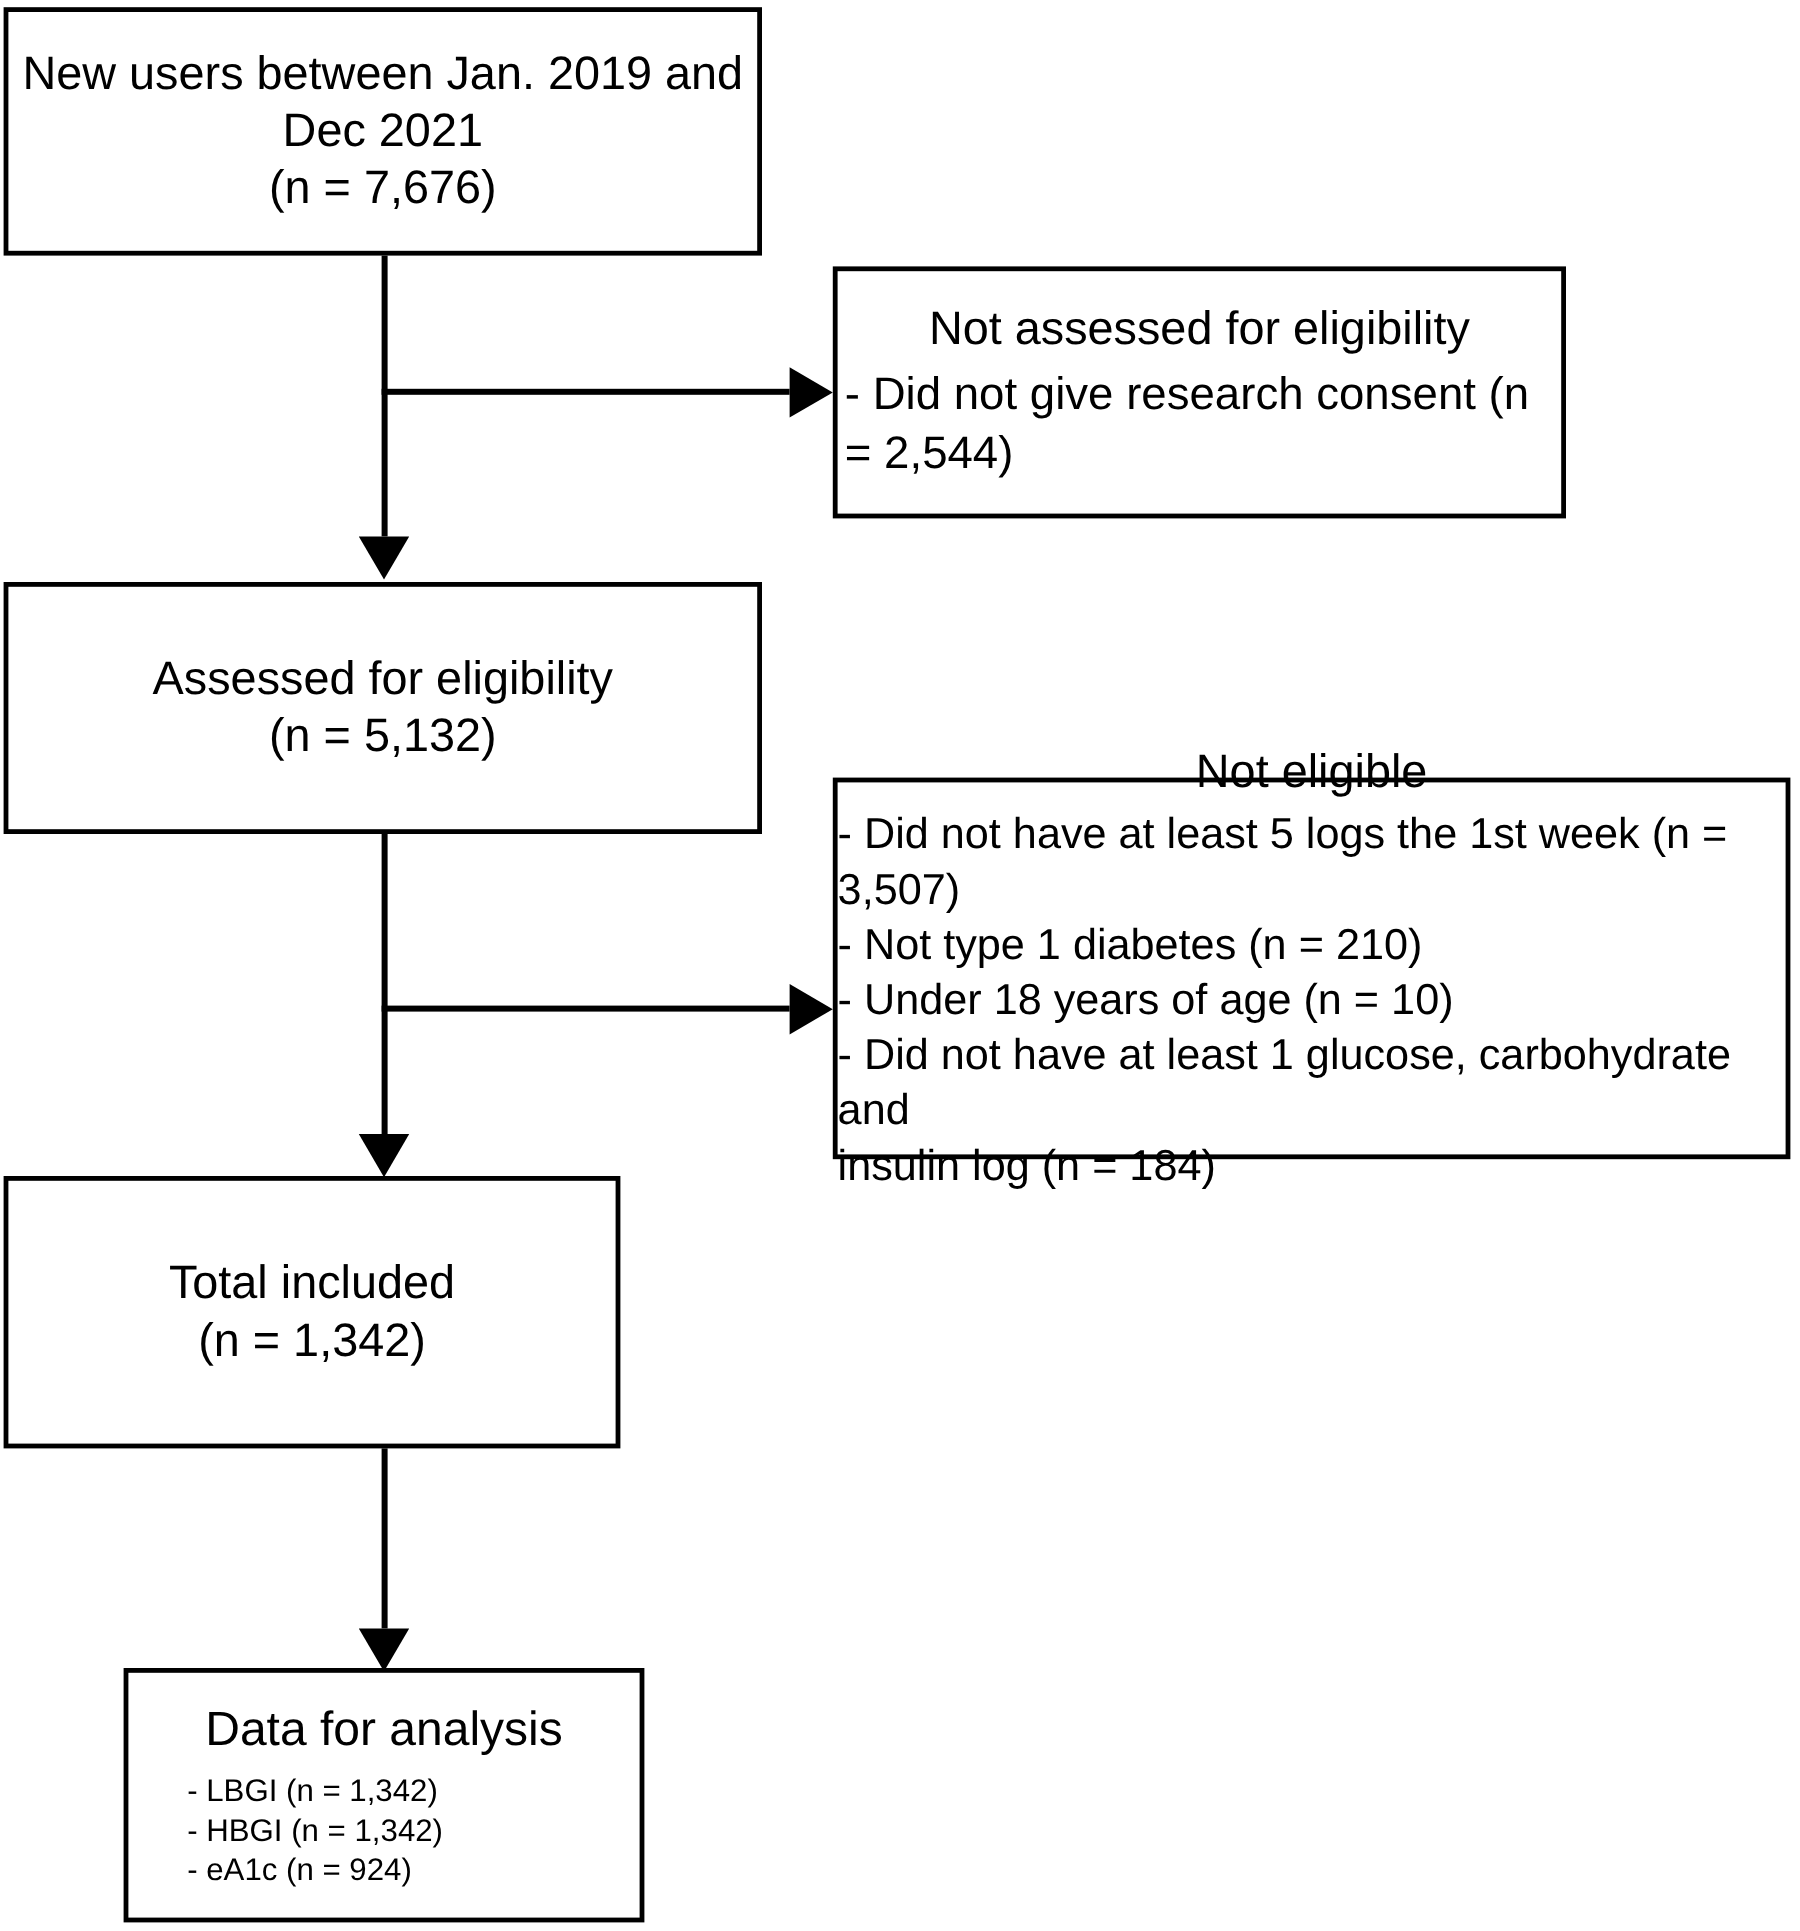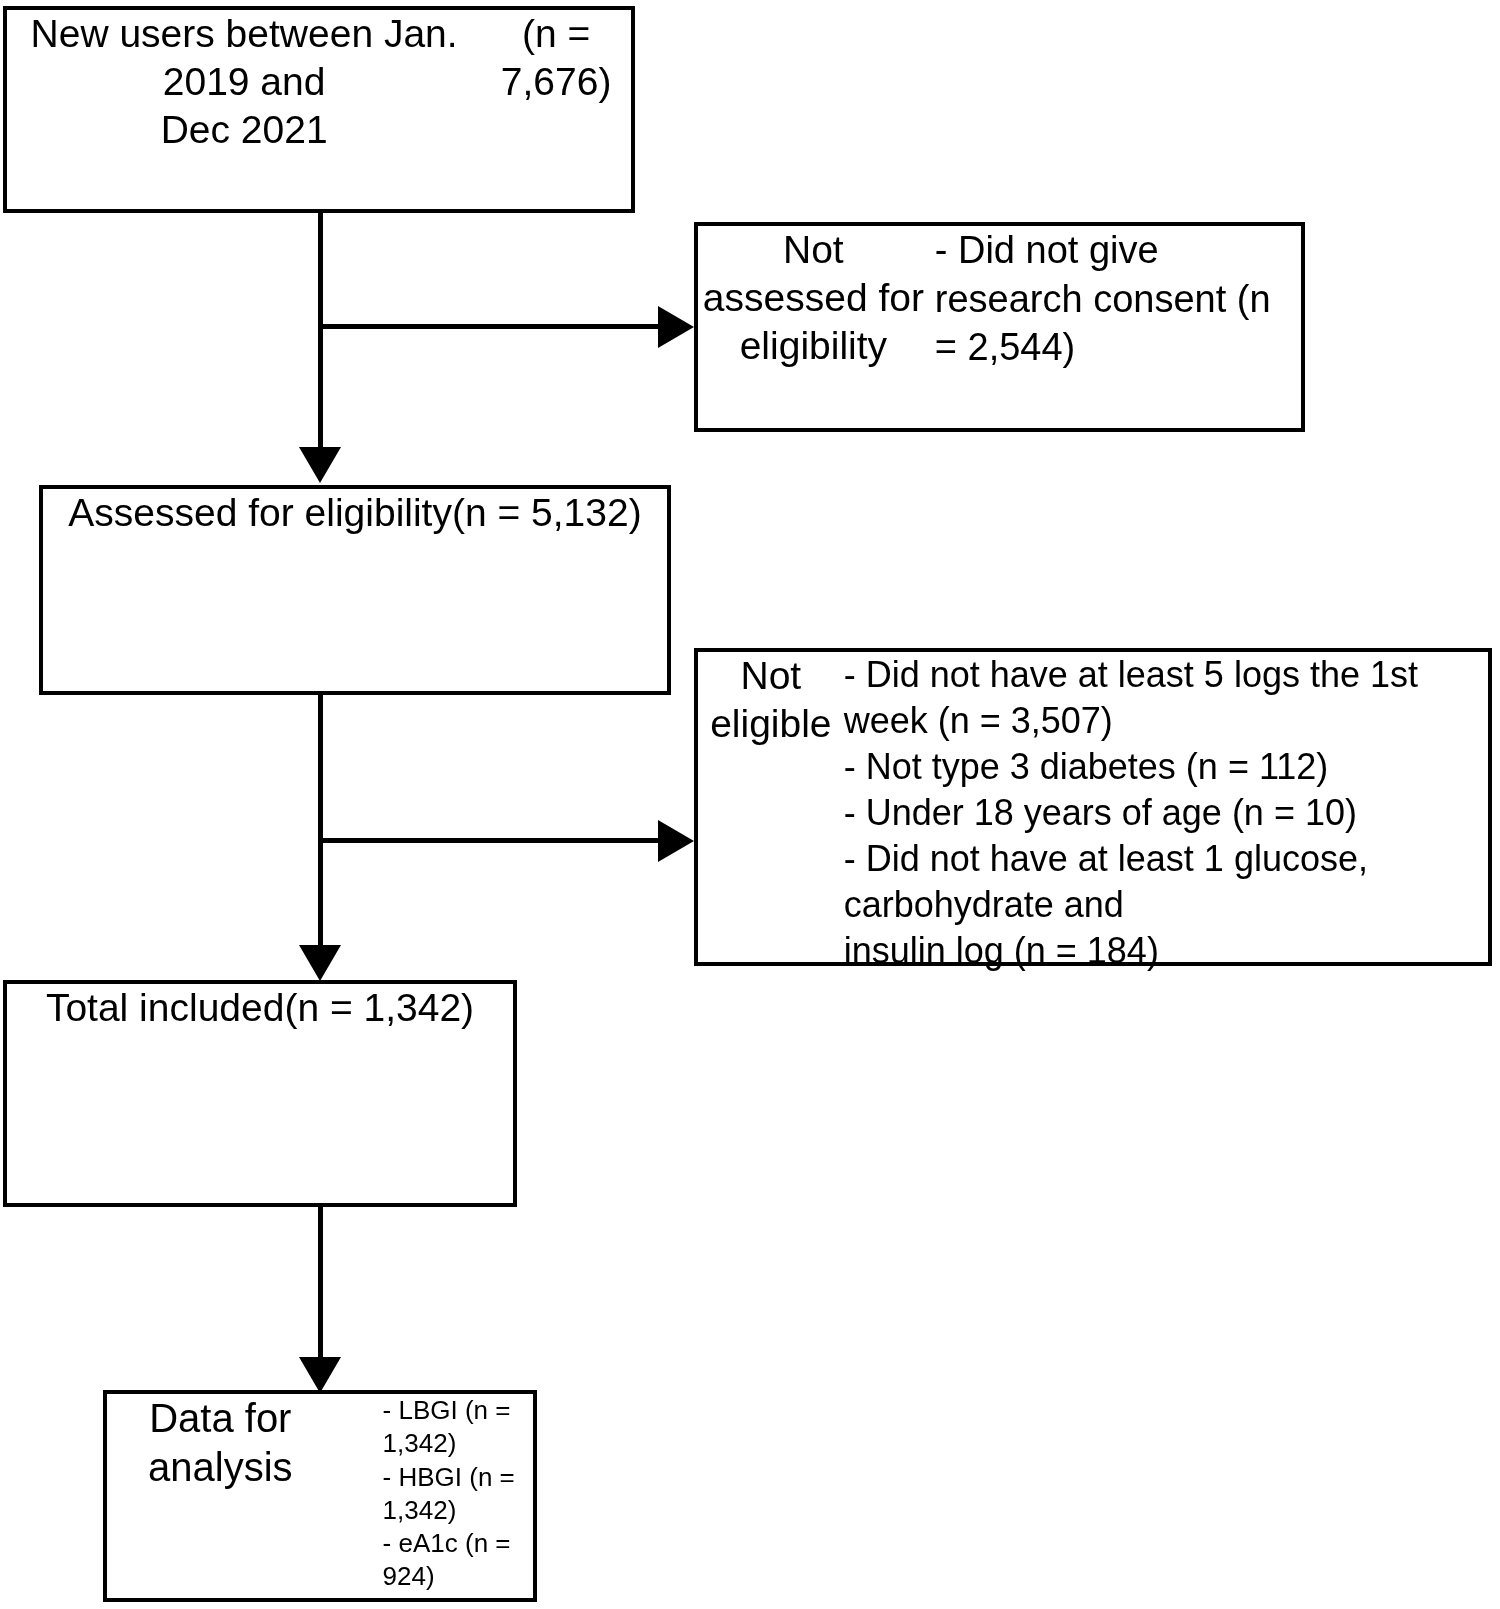--- a/index.html
+++ b/index.html
@@ -17,21 +17,21 @@
     height: 1609px;
     background: #ffffff;
     overflow: hidden;
   }
   .node-box {
     position: absolute;
     box-sizing: border-box;
     border: 4px solid #000000;
     background: #ffffff;
     display: flex;
-    flex-direction: row;
+    flex-direction: column;
     justify-content: center;
   }
   .node-title {
     text-align: center;
     font-size: 39px;
     line-height: 1.23;
     white-space: pre-line;
   }
   .node-sub {
     text-align: center;
@@ -46,21 +46,21 @@
   .bullet-item {
     font-size: 36px;
     line-height: 1.28;
     text-align: left;
     white-space: pre-line;
   }
 
   
   #box-enrolled   { left: 3px;   top: 6px;    width: 632px; height: 207px; }
   #box-not-assessed { left: 694px; top: 222px; width: 611px; height: 210px; }
-  #box-assessed   { left: 3px;   top: 485px;  width: 632px; height: 210px; margin-left: 36px; }
+  #box-assessed   { left: 3px;   top: 485px;  width: 632px; height: 210px; }
   #box-not-eligible { left: 694px; top: 648px; width: 798px; height: 318px; }
   #box-included   { left: 3px;   top: 980px;  width: 514px; height: 227px; }
   #box-analysis   { left: 103px; top: 1390px; width: 434px; height: 212px; }
 
   #box-not-assessed .node-title { margin-bottom: 6px; }
   #box-not-eligible .node-title { margin-bottom: 4px; }
   #box-analysis .node-title { font-size: 40px; text-align: center; margin-bottom: 10px; }
   #box-analysis .bullet-item { font-size: 26px; padding-left: 28px; margin-left: 21px; }
   #box-not-eligible .bullet-item { padding-left: 0px; }
   #box-not-assessed .bullet-item { font-size: 38px; padding-left: 6px; }
@@ -131,21 +131,21 @@
 
   <div class="node-box" id="box-assessed">
     <div class="node-title">Assessed for eligibility</div>
     <div class="node-sub">(n = 5,132)</div>
   </div>
 
   <div class="node-box" id="box-not-eligible">
     <div class="node-title">Not eligible</div>
     <ul class="bullet-list">
       <li class="bullet-item">- Did not have at least 5 logs the 1st week (n = 3,507)</li>
-      <li class="bullet-item">- Not type 3 diabetes (n = 112)</li>
+      <li class="bullet-item">- Not type 1 diabetes (n = 210)</li>
       <li class="bullet-item">- Under 18 years of age (n = 10)</li>
       <li class="bullet-item">- Did not have at least 1 glucose, carbohydrate and
 insulin log (n = 184)</li>
     </ul>
   </div>
 
   <div class="node-box" id="box-included">
     <div class="node-title">Total included</div>
     <div class="node-sub">(n = 1,342)</div>
   </div>

